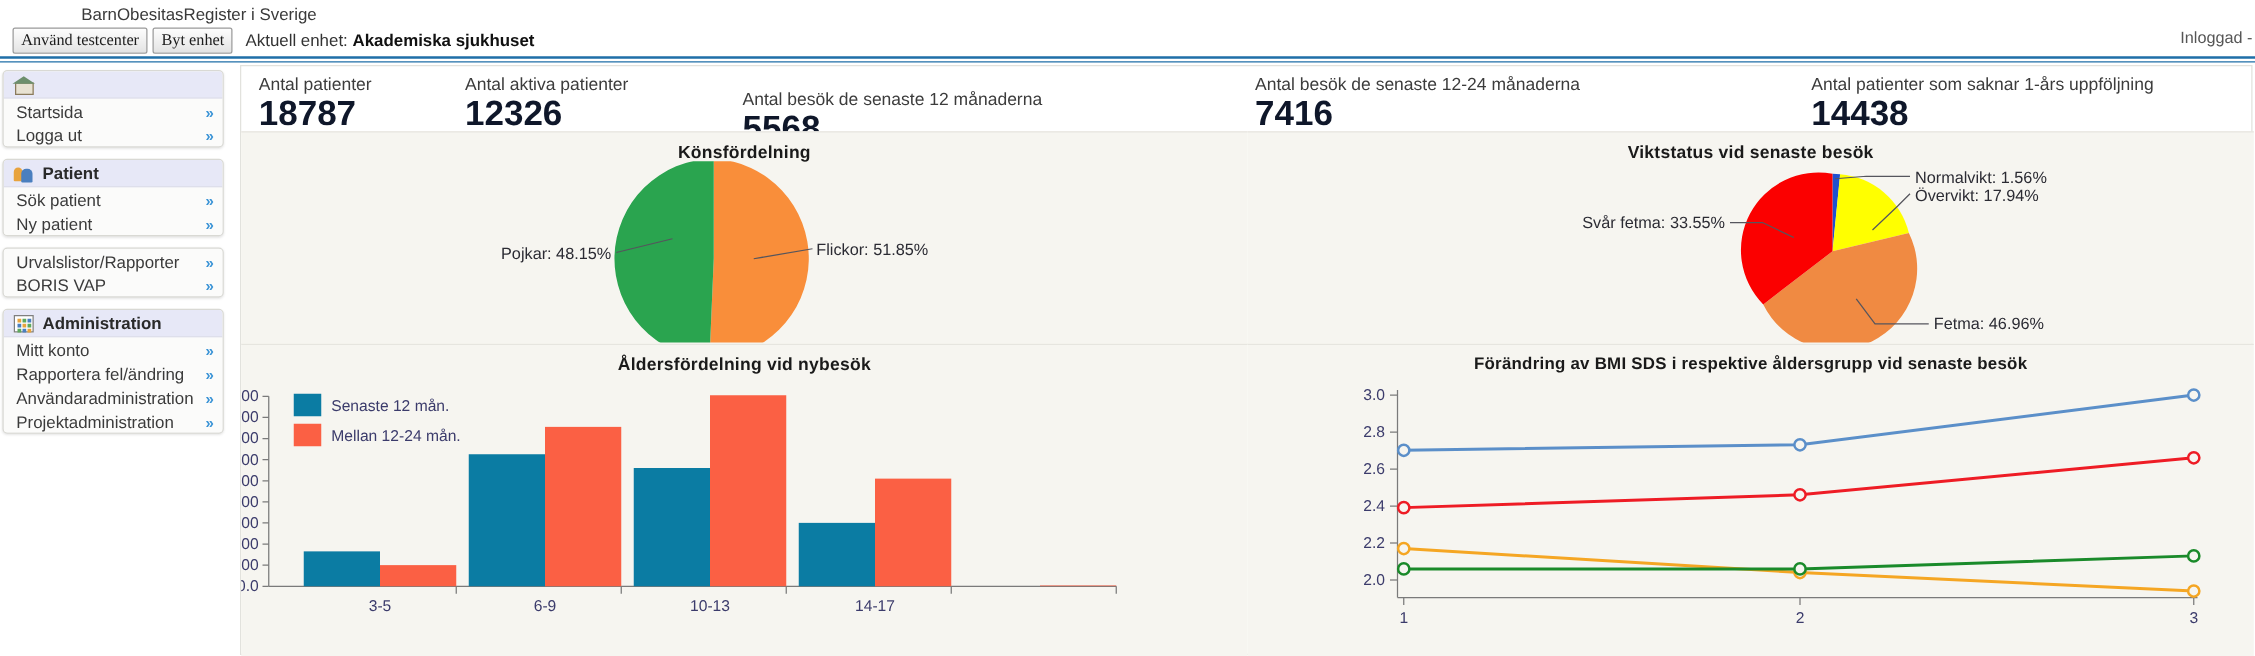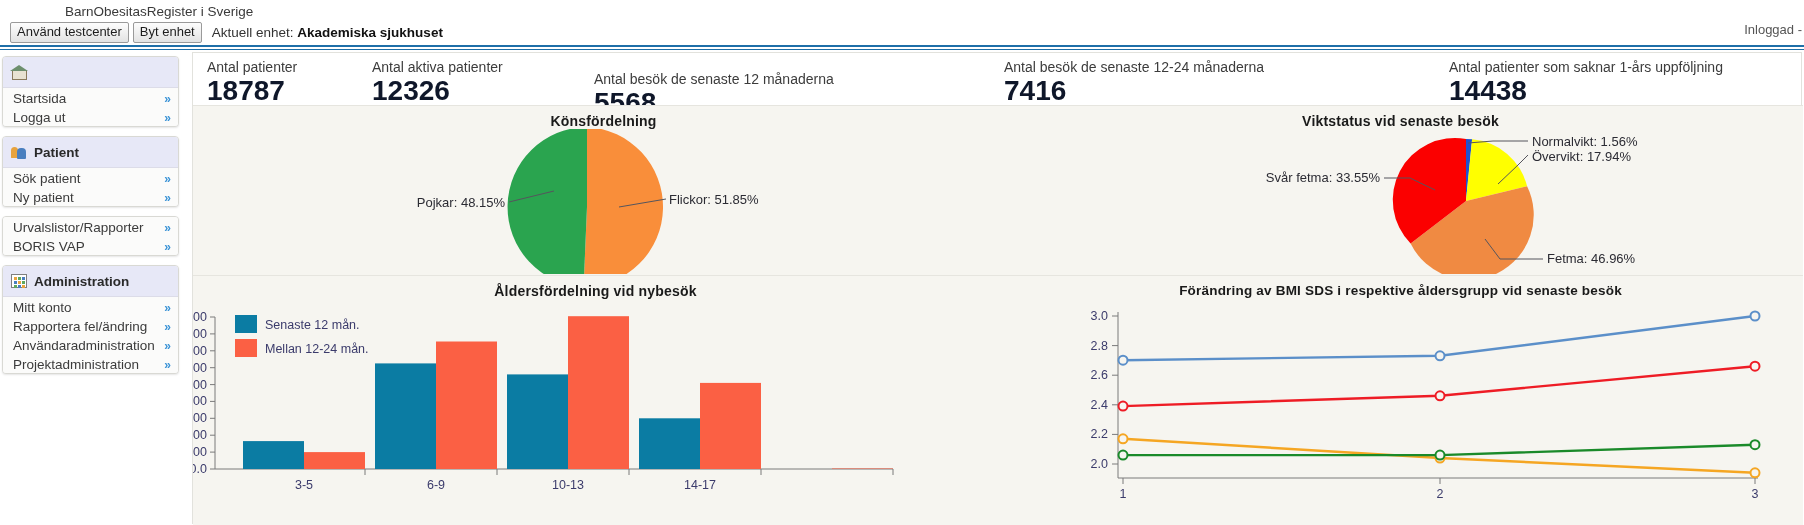--- a/index.html
+++ b/index.html
@@ -16,21 +16,21 @@
 
   
   .topbar { position:absolute; left:0; top:0; width:1804px; height:50px; background:#ffffff; }
   .app-title {
     position:absolute; left:65px; top:4px;
     font-size:13.5px; color:#3a3a3a;
     font-family:"Liberation Sans", sans-serif;
   }
   .toprow { position:absolute; left:10px; top:22px; display:flex; align-items:center; gap:4px; }
   .btn {
-    font-family:Liberation Sans, sans-serif;
+    font-family:Liberation Serif, serif;
     font-size:13px;
     padding:1px 6px 2px 6px;
     border:1px solid #9a9a9a;
     border-radius:2px;
     background:linear-gradient(to bottom,#fdfdfd 0%, #efefef 55%, #e3e3e3 100%);
     color:#1d1d1d;
     cursor:pointer;
     line-height:16px;
   }
   .unit-label { font-size:13.5px; color:#333; margin-left:6px; }
@@ -54,21 +54,21 @@
     margin:0 6px 9px 2px;
     background:#fbfbfa;
     border:1px solid #d9d9d4;
     border-radius:4px;
     box-shadow:0 1px 2px rgba(0,0,0,.10);
     overflow:hidden;
   }
   .nav-head {
     display:flex; align-items:center; gap:7px;
     background:#e7e8f7;
-    padding:15px 8px;
+    padding:1px 8px;
     height:22px;
     font-weight:bold; font-size:13.5px; color:#2a2a2a;
     border-bottom:1px solid #dcdce8;
   }
   .nav-item {
     display:flex; align-items:flex-end; justify-content:space-between;
     padding:1px 8px 1px 10px;
     height:19px;
     font-size:13.5px; color:#3b3b3b;
     background:#fbfbfa;
@@ -129,21 +129,21 @@
   .kpi-5 { width:auto; }
   .kpi-label { font-size:14px; color:#3c3c3c; line-height:17px; }
   .kpi-value { font-size:28px; font-weight:bold; color:#0f172a; line-height:27px; margin-top:1px; }
 
   .panels { position:relative; }
   .panel {
     position:absolute;
     background:#f6f5f0;
     border-top:1px solid #e6e5df;
   }
-  .p-gender { left:0;    top:0;   width:805px; height:170px;padding-left:16px; }
+  .p-gender { left:0;    top:0;   width:805px; height:170px; }
   .p-weight { left:805px; top:0;  width:805px; height:170px; }
   .p-age    { left:0;    top:170px; width:805px; height:251px; }
   .p-bmi    { left:805px; top:170px; width:805px; height:251px; }
 
   .chart-title {
     text-align:center; font-weight:bold; font-size:14px; color:#1a1a1a;
     padding-top:7px; letter-spacing:.2px;
   }
   .chart-title.small { font-size:13.5px; }
 

